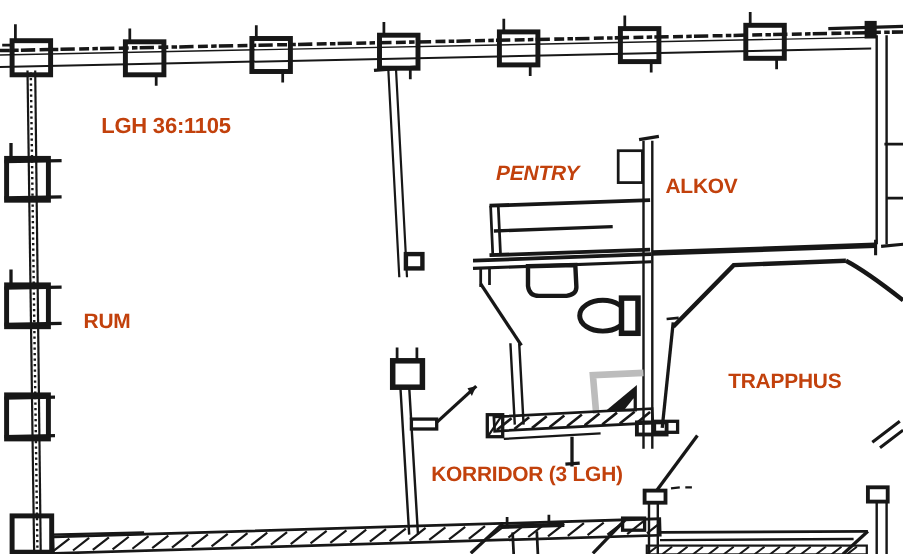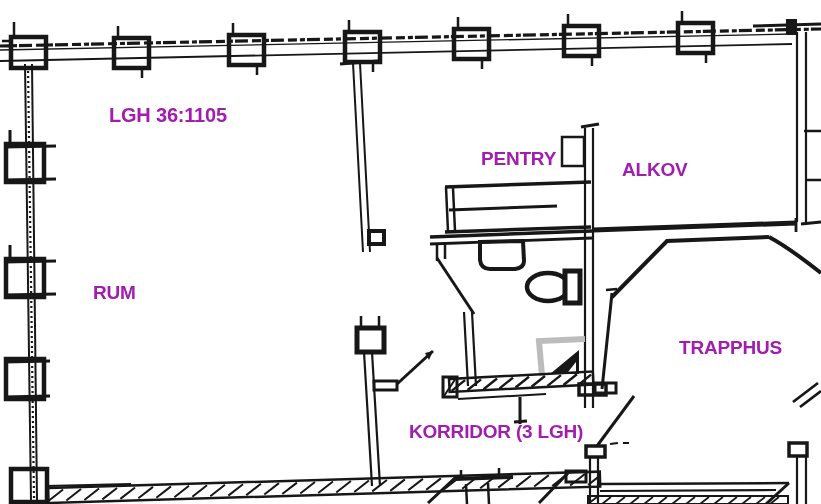--- a/index.html
+++ b/index.html
@@ -6,27 +6,26 @@
   .page{
     position:relative;
     width:821px;height:504px;
     background:#ffffff;
     overflow:hidden;
     font-family:"Liberation Sans", sans-serif;
   }
   .plan-svg{position:absolute;left:0;top:0;}
   .lbl{
     position:absolute;
-    color:#a21caf;
+    color:#c2410c;
     font-weight:700;
     font-size:19px;
     letter-spacing:-0.2px;
     line-height:25px;
     white-space:nowrap;
-    margin-left:17px;
   }
   .lbl.title{font-size:20px;line-height:26px;}
   .ink{stroke:#171717;fill:none;}
 </style>
 </head>
 <body>
 
 <div class="page">
 
   <svg class="plan-svg" width="821" height="504" viewBox="0 0 821 504">
@@ -192,21 +191,21 @@
       <path class="ink" d="M793,402 L818,383 M800,407 L821,391" stroke-width="2.8"></path>
       <rect class="ink" x="789" y="443" width="18" height="13" stroke-width="3.5"></rect>
       <path class="ink" d="M797,456 L797,504 M806,456 L806,504" stroke-width="2.2"></path>
     </g>
   </svg>
 
   <div class="lbl title" style="left:92px;top:102px;">
     <div>LGH 36:1105</div>
   </div>
 
-  <div class="lbl" style="left:464px;top:146px;">PENTRY</div>
+  <div class="lbl" style="left:451px;top:146px;font-style:italic;">PENTRY</div>
 
   <div class="lbl" style="left:605px;top:157px;">ALKOV</div>
 
   <div class="lbl" style="left:76px;top:280px;">RUM</div>
 
   <div class="lbl" style="left:487px;top:302px;">
   </div>
 
   <div class="lbl" style="left:662px;top:335px;text-align:center;">TRAPPHUS</div>
 

